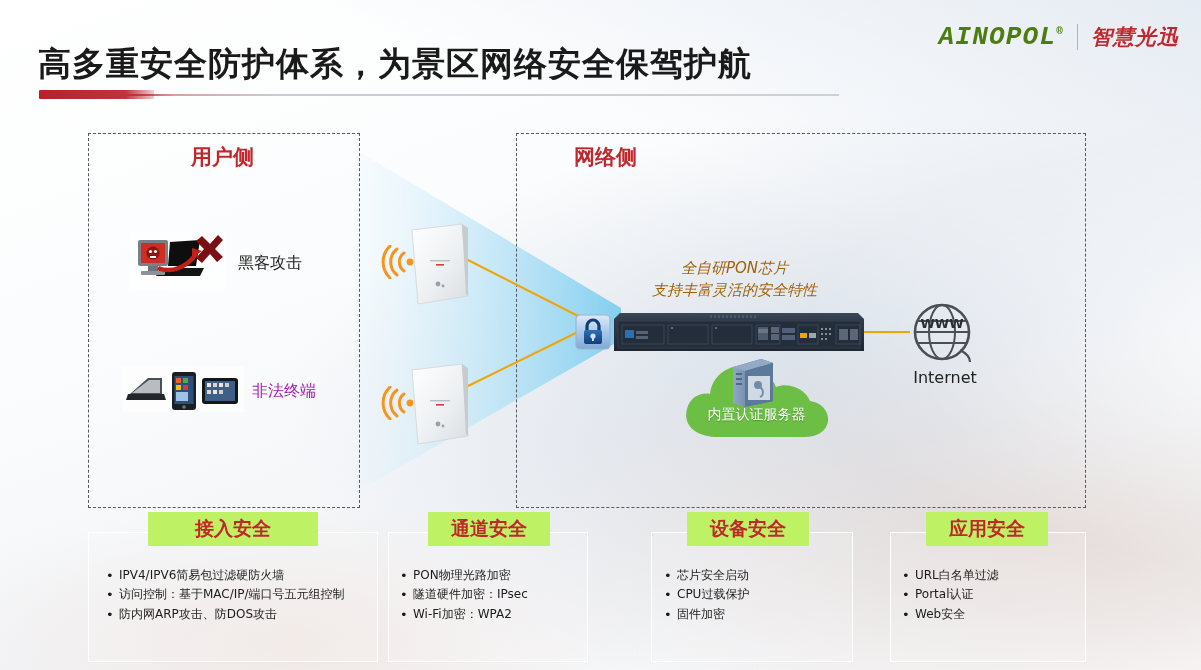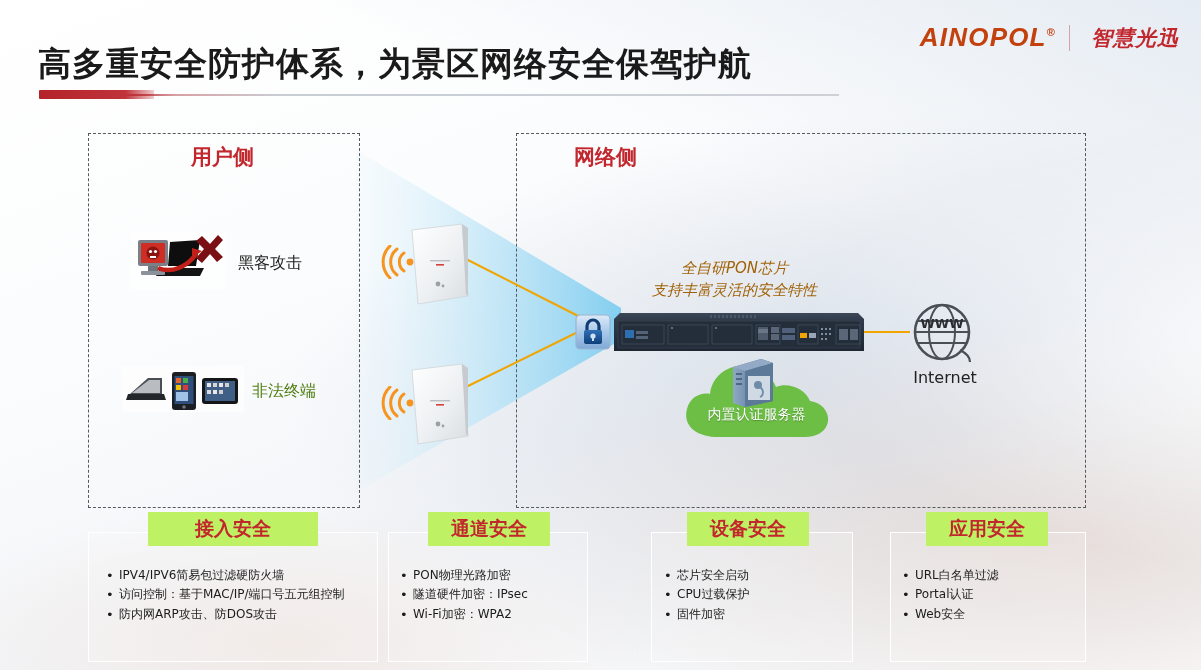--- a/index.html
+++ b/index.html
@@ -47,45 +47,44 @@
   }
 
   
   .logo-wrap {
     position: absolute;
     top: 22px; right: 22px;
     display: flex; align-items: center; gap: 13px;
     z-index: 6;
   }
   .logo-mark {
-    font-family: Liberation Sans, sans-serif;
+    font-family: Liberation Mono, monospace;
     font-size: 26px;
     font-weight: bold;
     font-style: italic;
     letter-spacing: 1.2px;
-    color: #c2410c;
+    color: #4d7c0f;
     position: relative;
   }
   .logo-reg {
     font-size: 11px;
     vertical-align: super;
     font-style: normal;
     font-weight: bold;
   }
   .logo-divider {
     width: 1px; height: 26px;
     background: #d6a3a6;
   }
   .logo-cn {
     font-size: 21px;
     color: #c1272d;
     font-weight: bold;
     font-style: italic;
     letter-spacing: 1px;
-    margin-left: 8px;
   }
 
   .page-title {
     position: absolute;
     left: 38px; top: 42px;
     font-size: 33px;
     font-weight: bold;
     color: #1a1a1a;
     letter-spacing: 1px;
     white-space: nowrap;
@@ -134,21 +133,21 @@
 
   
   .hacker-icon { position: absolute; left: 130px; top: 232px; width: 96px; height: 58px; z-index: 3; }
   .hacker-label {
     position: absolute; left: 238px; top: 253px;
     font-size: 16px; color: #222; white-space: nowrap; z-index: 3;
   }
   .terminal-icon { position: absolute; left: 122px; top: 366px; width: 122px; height: 46px; z-index: 3; }
   .terminal-label {
     position: absolute; left: 252px; top: 381px;
-    font-size: 16px; color: #4d7c0f; white-space: nowrap; z-index: 3;
+    font-size: 16px; color: #a21caf; white-space: nowrap; z-index: 3;
   }
 
   .ap-dev { position: absolute; width: 62px; height: 84px; z-index: 4; }
   #ap-top { left: 408px; top: 222px; }
   #ap-bot { left: 408px; top: 362px; }
 
   .wifi-arcs { position: absolute; width: 34px; height: 34px; z-index: 4; }
   #wifi-top { left: 381px; top: 245px; }
   #wifi-bot { left: 381px; top: 386px; }
 

